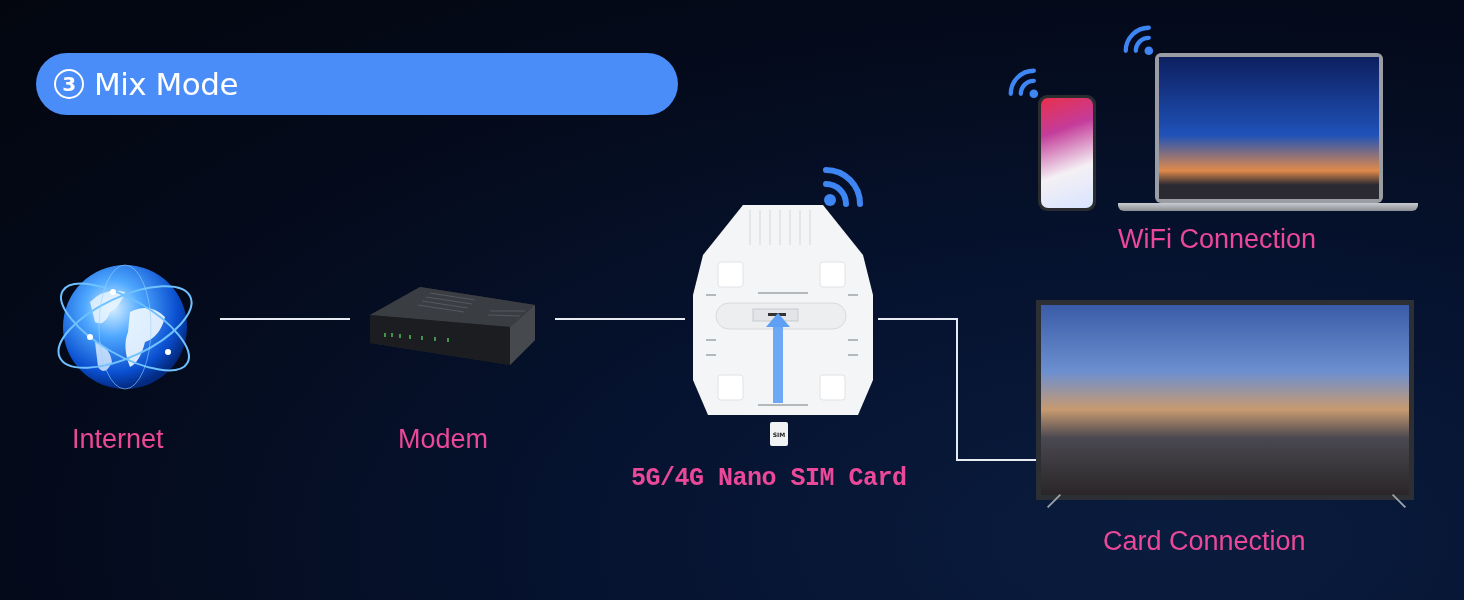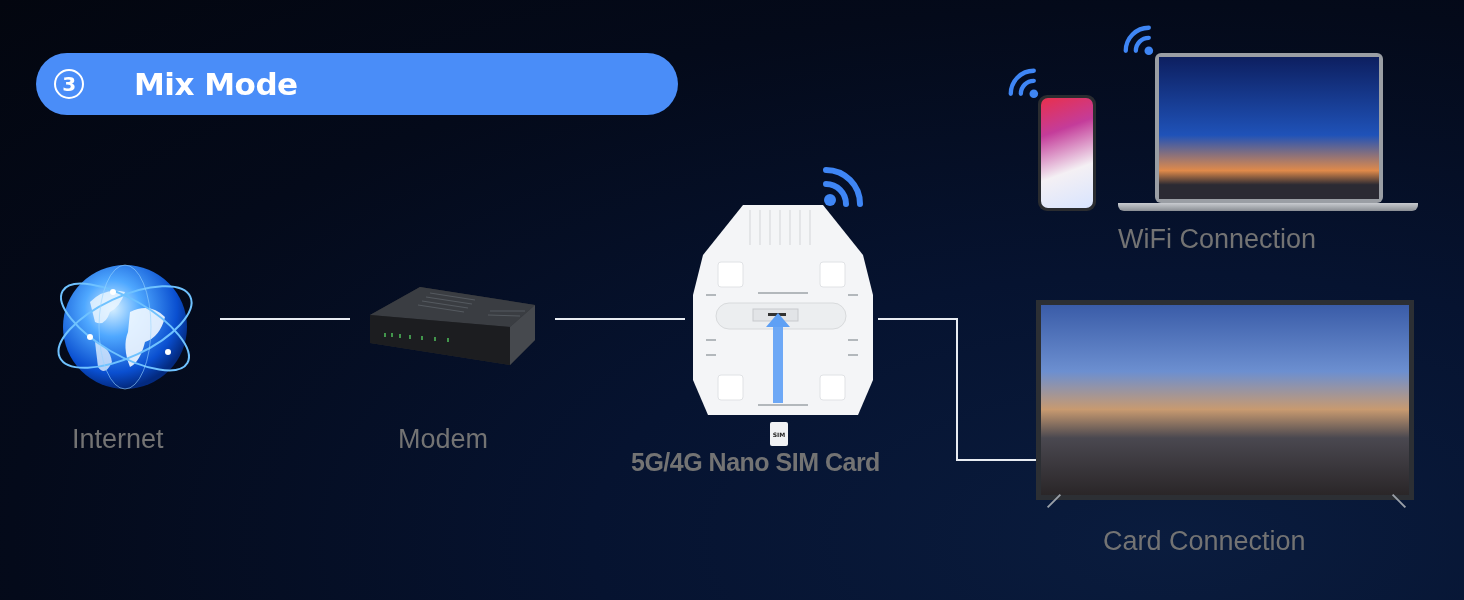--- a/index.html
+++ b/index.html
@@ -4,23 +4,23 @@
 <style>
   html,body{margin:0;padding:0;}
   body{width:1464px;height:600px;overflow:hidden;position:relative;
     background:radial-gradient(ellipse at 80% 90%, #0a1c3e 0%, #061330 35%, #040a1a 70%, #03060f 100%);
     font-family:"DejaVu Sans","Liberation Sans",sans-serif;color:#fff;}
   .abs{position:absolute;}
   .pill{left:36px;top:53px;width:642px;height:62px;border-radius:31px;background:#4a8df8;
     display:flex;align-items:center;padding-left:18px;box-sizing:border-box;font-size:31px;white-space:nowrap;letter-spacing:-0.5px;}
   .pill .num{display:inline-flex;width:30px;height:30px;border:2.5px solid #fff;border-radius:50%;
     font-size:20px;font-weight:bold;align-items:center;justify-content:center;margin-right:10px;box-sizing:border-box;}
-  .pill .bold{font-weight:bold;margin-right:9px;margin-left:40px;}
+  .pill .bold{font-weight:normal;margin-right:9px;}
   .pill .light{font-weight:normal;font-family:"Liberation Sans",sans-serif;font-size:33px;}
-  .label{font-size:27px;font-family:"Liberation Sans",sans-serif;color:#737373;white-space:nowrap;}
+  .label{font-size:27px;font-family:"Liberation Sans",sans-serif;color:#ec4899;white-space:nowrap;}
   .line{background:#e8ecf2;}
   .wifi{width:50px;height:50px;}
 </style>
 </head>
 <body>
 
 <div class="abs pill">
   <span class="num">3</span>
   <span class="bold">Mix Mode</span>
 </div>
@@ -116,21 +116,21 @@
 
 <div class="abs wifi" style="left:820px;top:160px;">
   <svg width="50" height="50" viewBox="0 0 50 50">
       <circle cx="10" cy="40" r="6" fill="#3f86f5"></circle>
     <path d="M6 24 A20 20 0 0 1 26 44" stroke="#3f86f5" stroke-width="6" fill="none" stroke-linecap="round"></path>
     <path d="M6 10 A34 34 0 0 1 40 44" stroke="#3f86f5" stroke-width="6" fill="none" stroke-linecap="round"></path>
     </svg>
 </div>
 
 <div class="abs" style="left:770px;top:422px;width:18px;height:24px;background:#f1f2f4;border-radius:2px;font-size:6px;color:#222;display:flex;align-items:center;justify-content:center;font-weight:bold;">SIM</div>
-<div class="abs label" style="left:631px;top:448px;font-weight:bold;font-size:25px;font-family:Liberation Sans, sans-serif;letter-spacing:-0.5px;">5G/4G Nano SIM Card</div>
+<div class="abs label" style="left:631px;top:464px;font-weight:bold;font-size:25px;font-family:Liberation Mono, monospace;letter-spacing:-0.5px;">5G/4G Nano SIM Card</div>
 
 <div class="abs line" style="left:878px;top:318px;width:80px;height:2px;"></div>
 <div class="abs line" style="left:956px;top:318px;width:2px;height:143px;"></div>
 <div class="abs line" style="left:956px;top:459px;width:80px;height:2px;"></div>
 
 <div class="abs wifi" style="left:1005px;top:65px;width:36px;height:36px;">
   <svg width="36" height="36" viewBox="0 0 50 50">
       <circle cx="40" cy="40" r="6" fill="#3f86f5"></circle>
     <path d="M22 40 A18 18 0 0 1 40 22" stroke="#3f86f5" stroke-width="6" fill="none" stroke-linecap="round"></path>
     <path d="M8 40 A32 32 0 0 1 40 8" stroke="#3f86f5" stroke-width="6" fill="none" stroke-linecap="round"></path>

